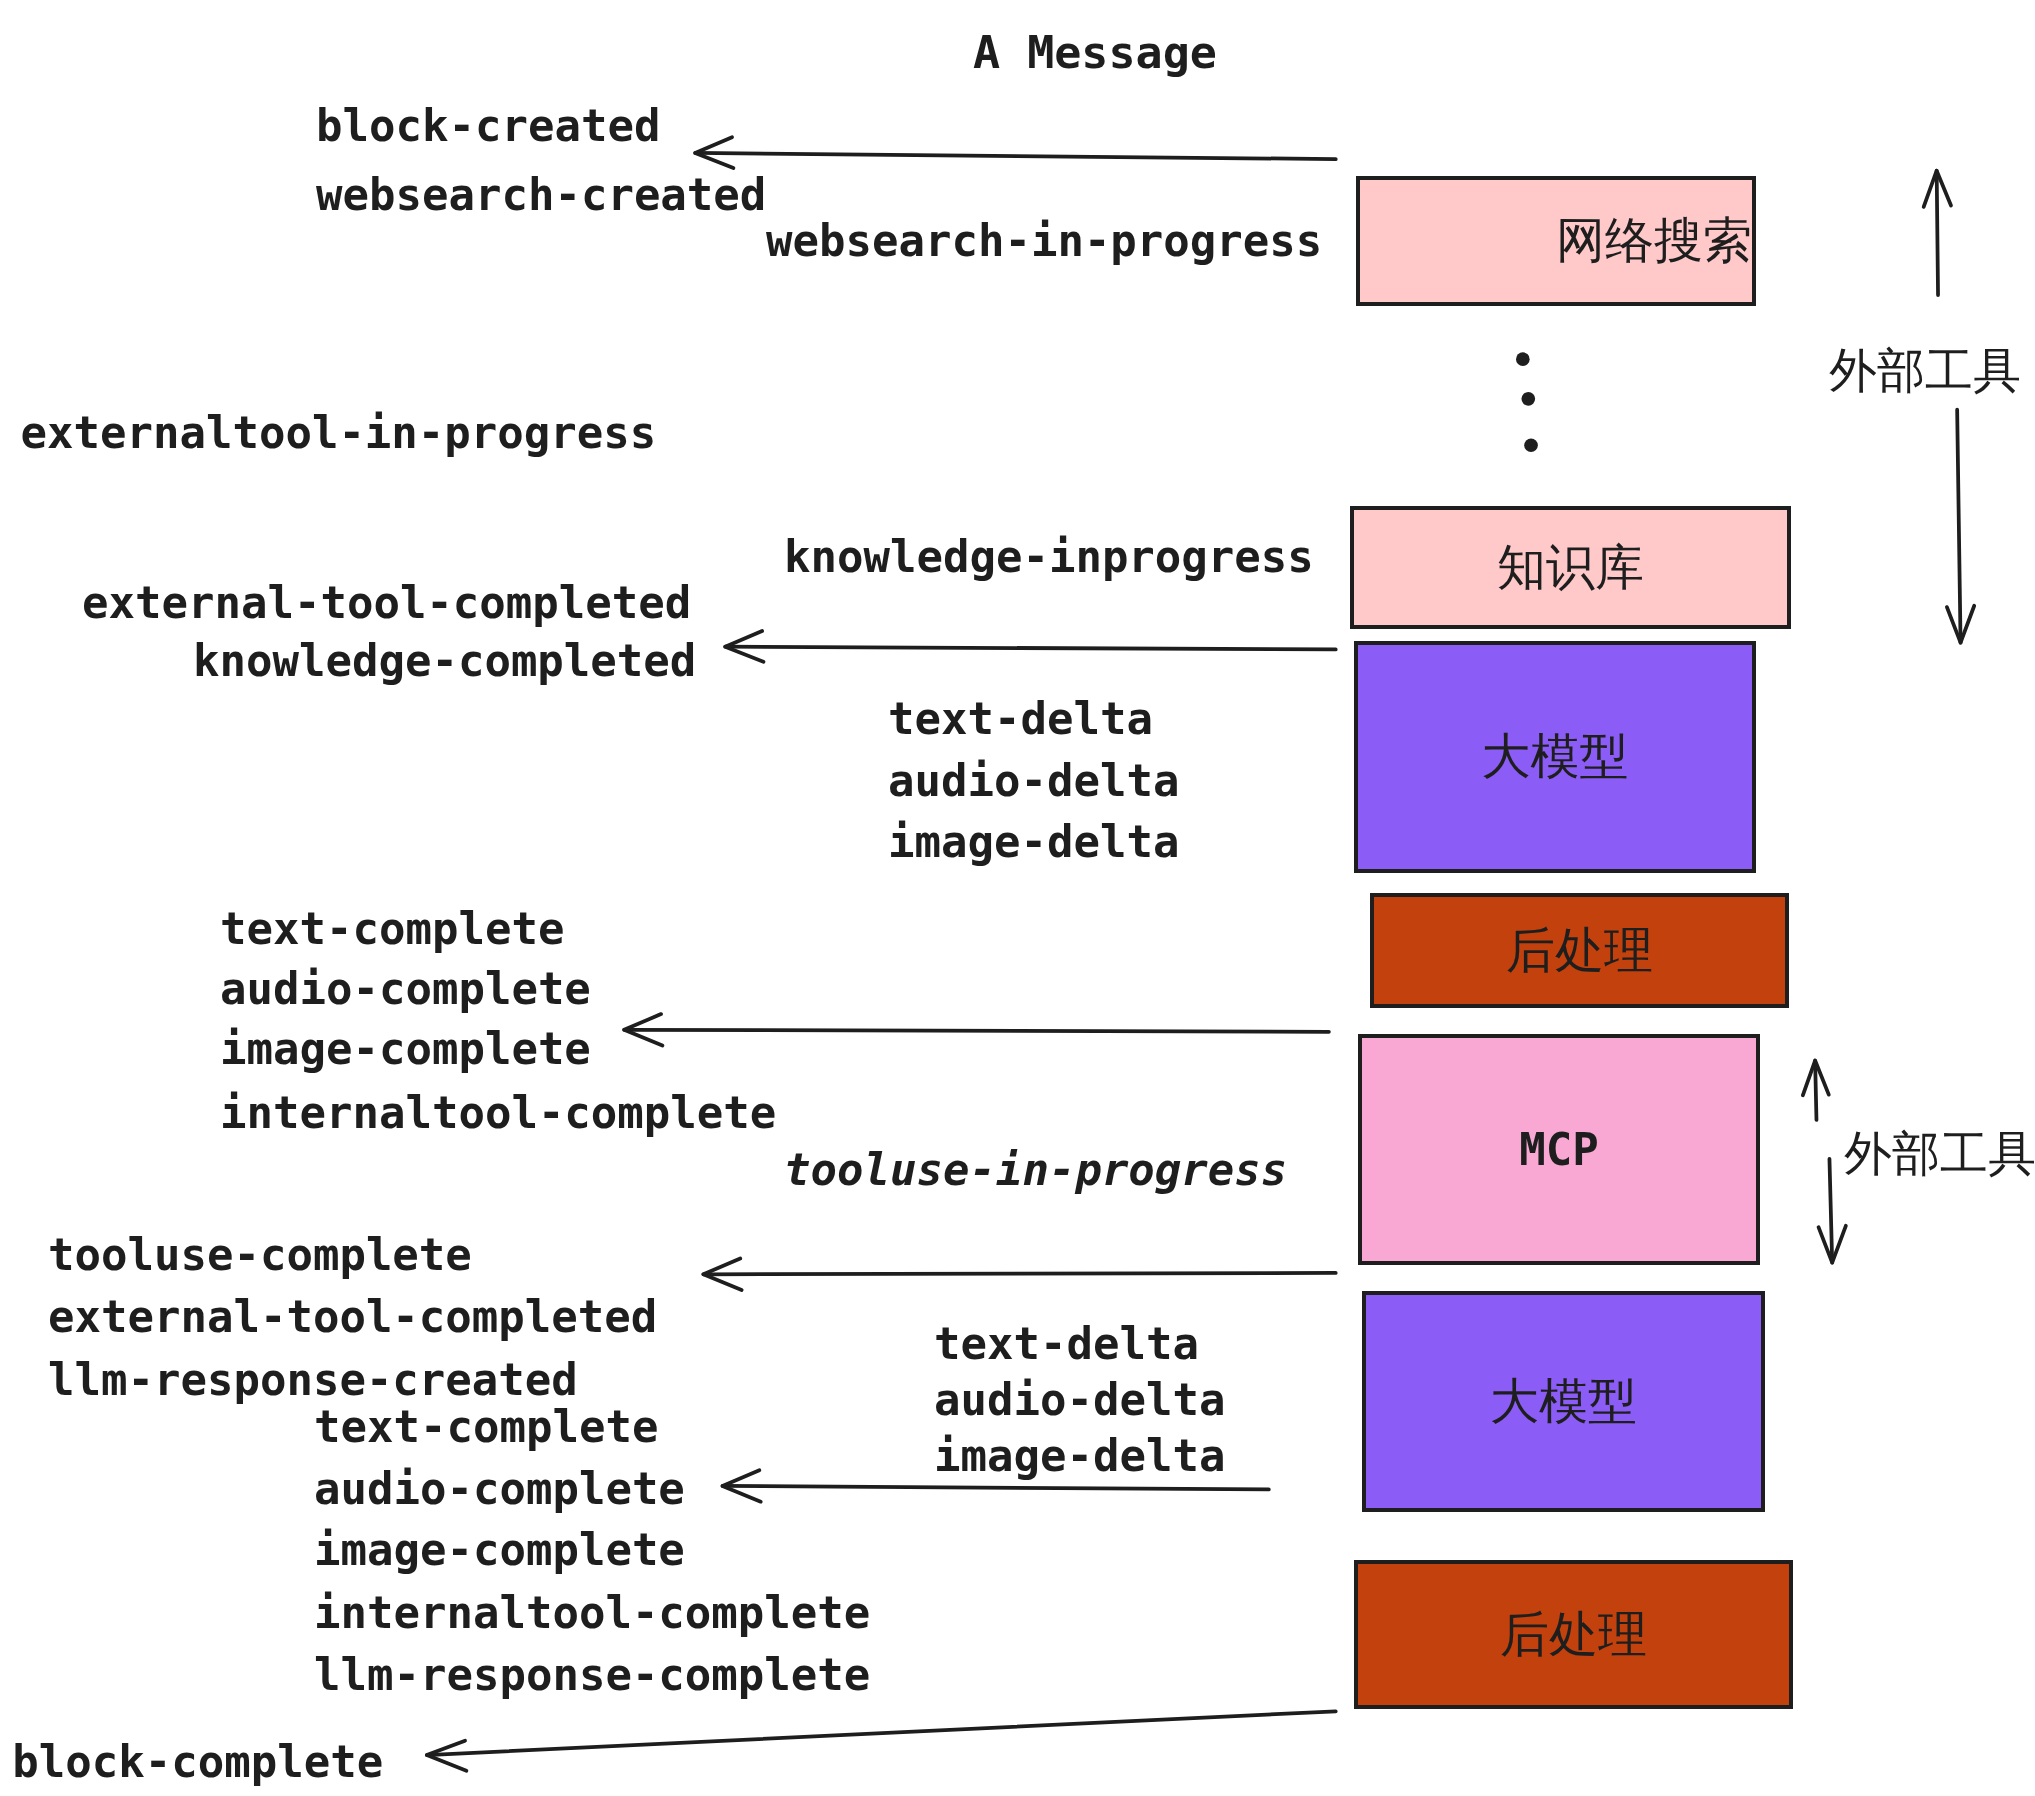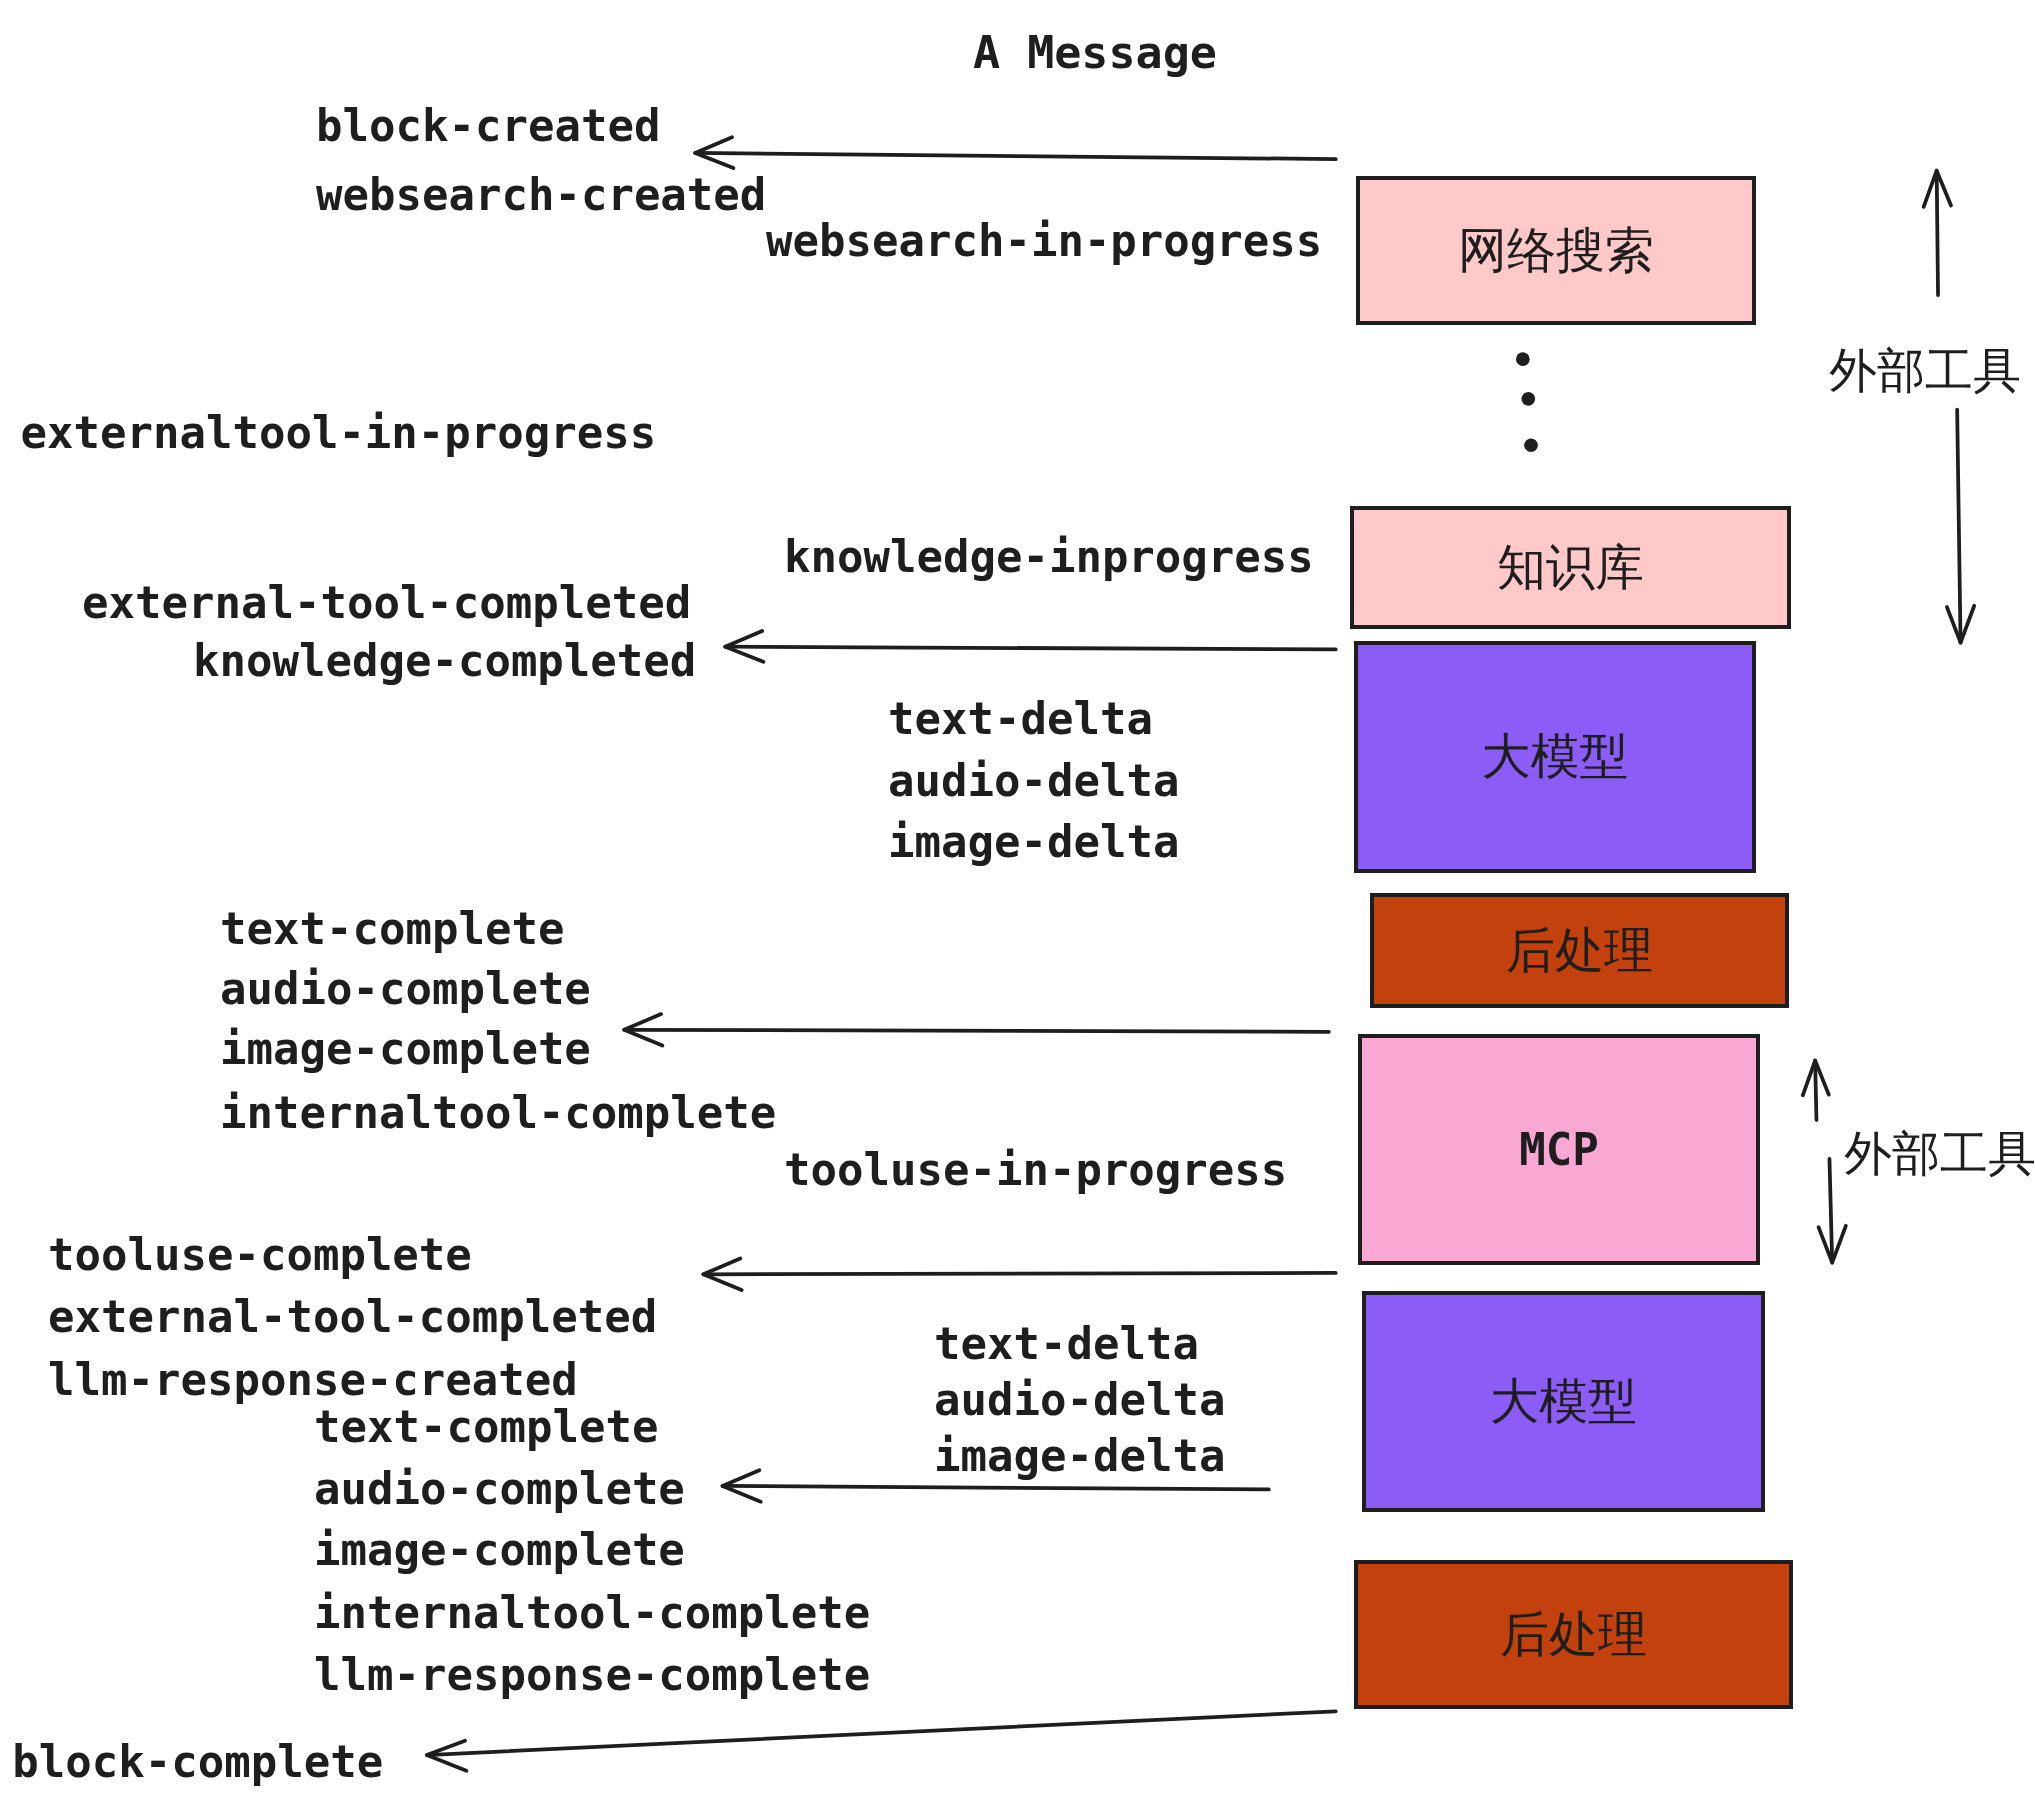--- a/index.html
+++ b/index.html
@@ -116,21 +116,21 @@
 
     <g>
       <circle cx="2230" cy="526" r="10"></circle>
       <circle cx="2238" cy="584" r="10"></circle>
       <circle cx="2242" cy="652" r="10"></circle>
     </g>
   </svg>
 
   <div class="title" style="left:973px; top:26px;">A Message</div>
 
-  <div class="box box-pink" style="left:1356px; top:176px; width:400px; height:149px;">
+  <div class="box box-pink" style="left:1356px; top:176px; width:400px; height:130px;justify-content:flex-end;">
     <span class="cjk-label">网络搜索</span>
   </div>
 
   <div class="box box-pink" style="left:1350px; top:506px; width:441px; height:123px;">
     <span class="cjk-label">知识库</span>
   </div>
 
   <div class="box box-green" style="left:1354px; top:641px; width:402px; height:232px;">
     <span class="cjk-label">大模型</span>
   </div>
@@ -161,21 +161,21 @@
   <div class="evt" style="left:784px; top:531px;">knowledge-inprogress</div>
   <div class="evt" style="left:82px; top:577px;">external-tool-completed</div>
   <div class="evt" style="left:193px; top:635px;">knowledge-completed</div>
   <div class="evt" style="left:888px; top:693px;">text-delta</div>
   <div class="evt" style="left:888px; top:755px;">audio-delta</div>
   <div class="evt" style="left:888px; top:816px;">image-delta</div>
   <div class="evt" style="left:220px; top:903px;">text-complete</div>
   <div class="evt" style="left:220px; top:963px;">audio-complete</div>
   <div class="evt" style="left:220px; top:1023px;">image-complete</div>
   <div class="evt" style="left:220px; top:1087px;">internaltool-complete</div>
-  <div class="evt" style="left:784px; top:1144px;">tooluse-in-progress</div>
+  <div class="evt" style="left:784px; top:1144px;font-style:italic;">tooluse-in-progress</div>
   <div class="evt" style="left:48px; top:1229px;">tooluse-complete</div>
   <div class="evt" style="left:48px; top:1291px;">external-tool-completed</div>
   <div class="evt" style="left:48px; top:1354px;">llm-response-created</div>
   <div class="evt" style="left:934px; top:1318px;">text-delta</div>
   <div class="evt" style="left:934px; top:1374px;">audio-delta</div>
   <div class="evt" style="left:934px; top:1430px;">image-delta</div>
   <div class="evt" style="left:314px; top:1401px;">text-complete</div>
   <div class="evt" style="left:314px; top:1463px;">audio-complete</div>
   <div class="evt" style="left:314px; top:1524px;">image-complete</div>
   <div class="evt" style="left:314px; top:1587px;">internaltool-complete</div>

